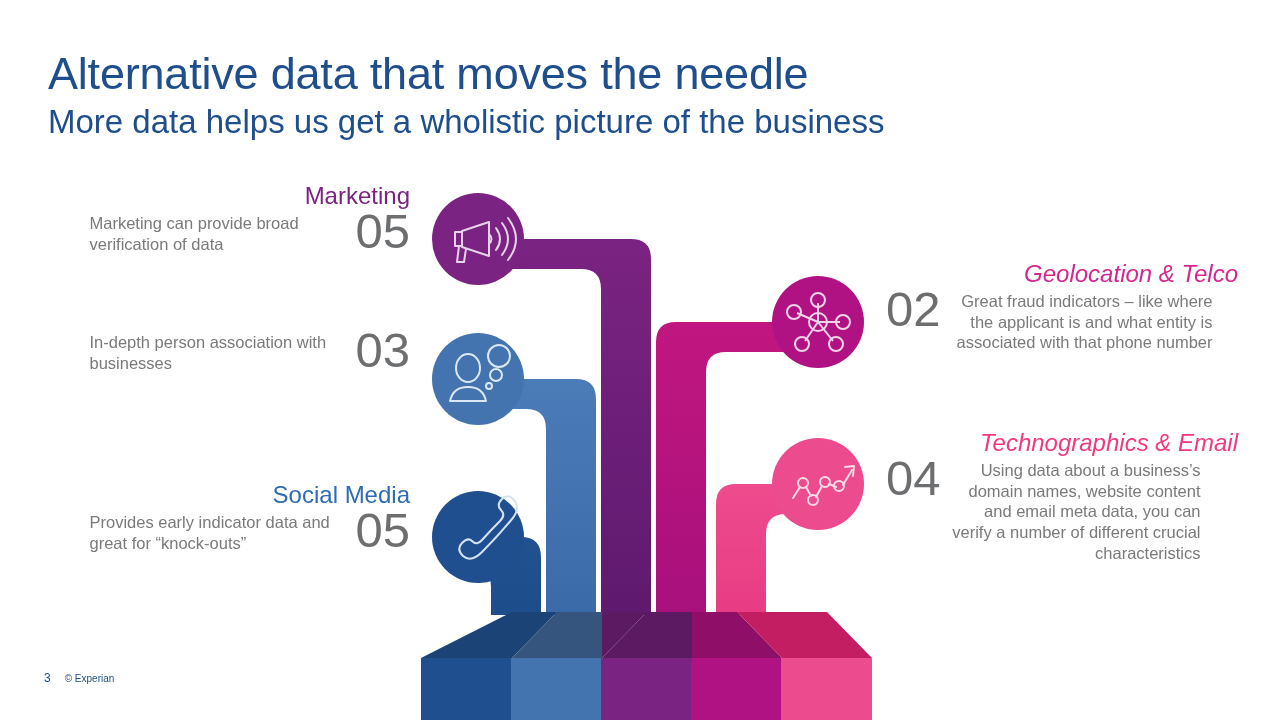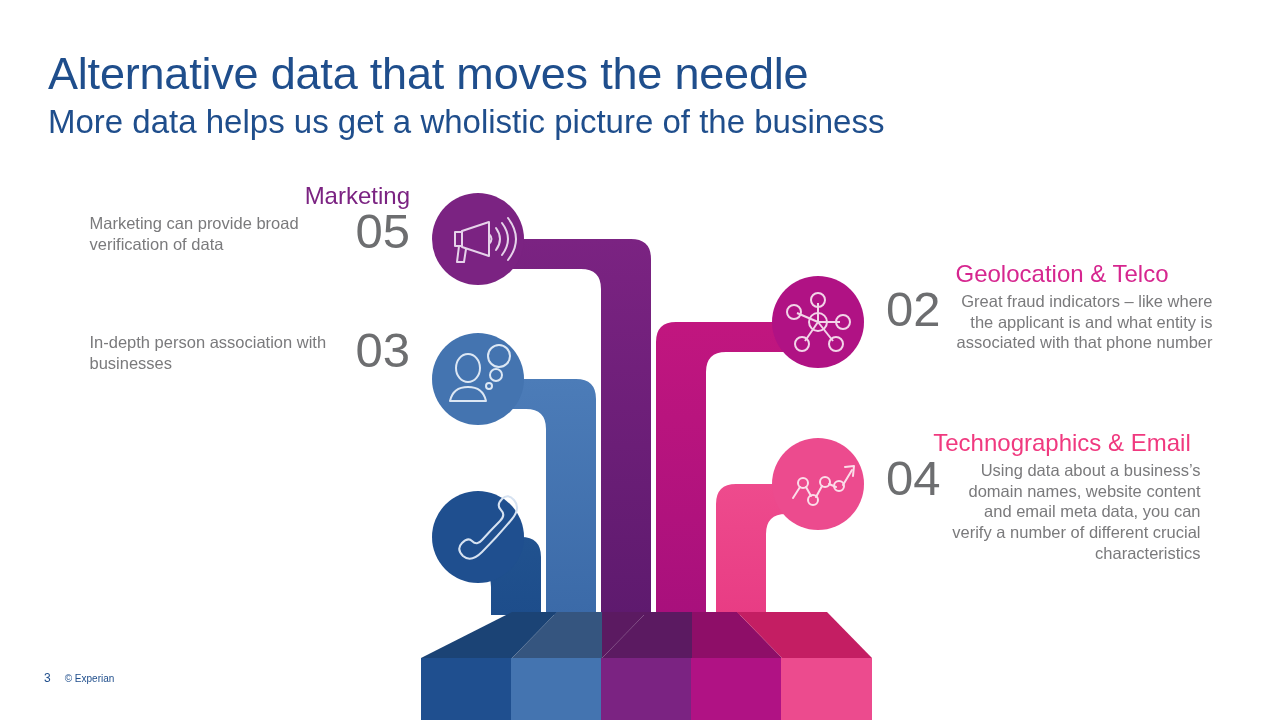--- a/index.html
+++ b/index.html
@@ -94,21 +94,21 @@
     justify-content: flex-end;
     gap: 10px;
   }
   .block.left .desc {
     text-align: left;
     padding-top: 4px;
   }
 
   
   .block.right { text-align: left; }
-  .block.right .head { text-align: center; }
+  .block.right .head { text-align: right; font-style: italic; }
   .block.right .row {
     justify-content: flex-start;
     gap: 10px;
   }
   .block.right .desc {
     text-align: right;
     padding-top: 4px;
   }
 
   
@@ -296,19 +296,26 @@
   </div>
 
   <div class="block right" style="left:886px; top:430px; width:352px;">
     <div class="head" style="color:#F0397F;">Technographics &amp; Email</div>
     <div class="row">
       <div class="num">04</div>
       <div class="desc" style="width:250px;">Using data about a business’s domain names, website content and email meta data, you can verify a number of different crucial characteristics</div>
     </div>
   </div>
 
+  <div class="block left" style="left:76px; top:482px; width:334px;">
+    <div class="head" style="color:#2D6CB5;">Social  Media</div>
+    <div class="row">
+      <div class="desc" style="width:256px;">Provides early indicator data and great for “knock-outs”</div>
+      <div class="num">05</div>
+    </div>
+  </div>
 
   <div id="footer">
     <span class="pg">3</span>
     <span class="cr">© Experian</span>
   </div>
 
 </div>
 
 </body></html>

